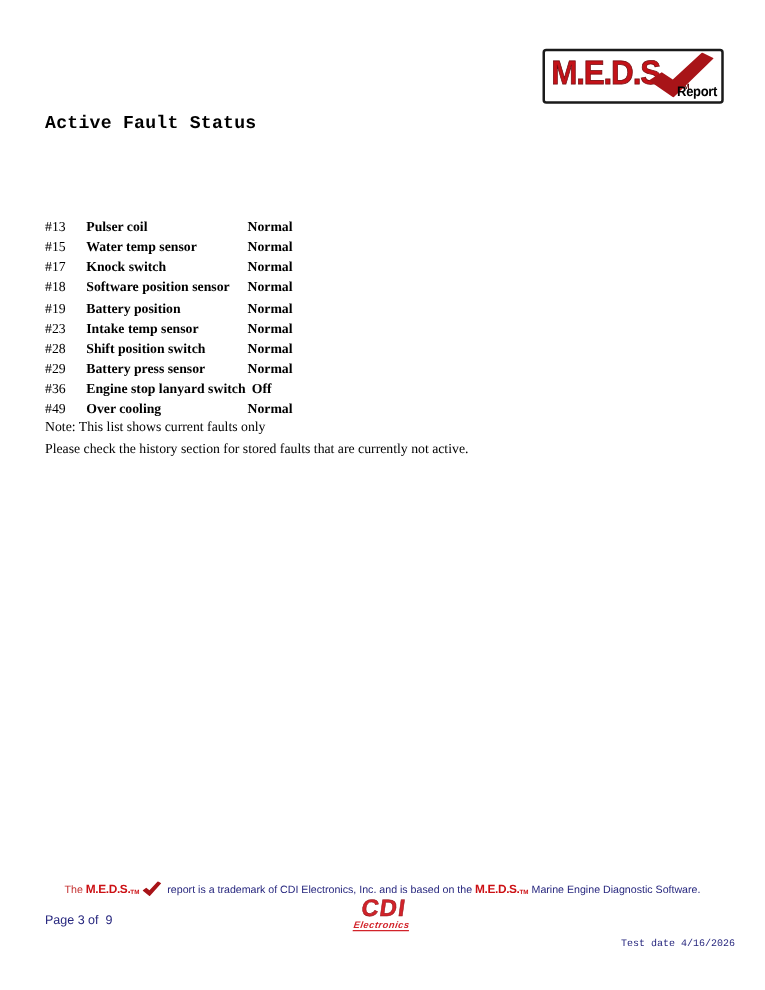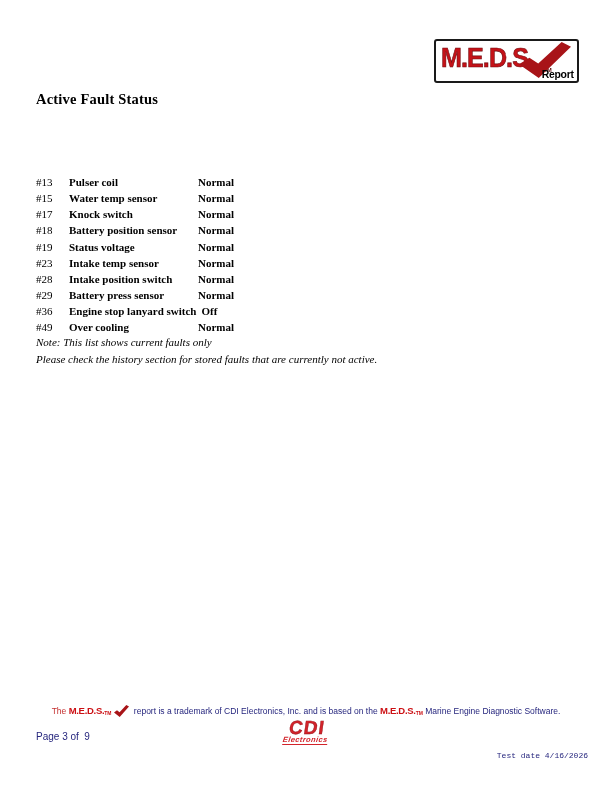--- a/index.html
+++ b/index.html
@@ -26,32 +26,32 @@
   .meds-check { position:absolute; left:83px; top:1px; width:52px; height:36px; }
   .meds-report {
     position:absolute; right:3px; bottom:1px;
     font-family:"Liberation Sans", sans-serif; font-weight:bold; font-size:11px; color:#000;
     letter-spacing:-0.3px; transform:scaleX(0.95); transform-origin:right bottom;
   }
 
   
   .title {
     position:absolute; left:36px; top:91px;
-    font-size:14.5px; font-weight:bold; letter-spacing:0.2px;
+    font-size:14.5px; font-weight:bold; letter-spacing:0.2px;font-family:Liberation Mono, monospace;
   }
 
   
   .faults { position:absolute; left:36px; top:146px; font-size:11px;margin-top:28px; }
   .frow { line-height:16.15px; white-space:nowrap; }
   .fnum { display:inline-block; width:33px; }
   .fname { display:inline-block; min-width:124px; font-weight:bold; padding-right:5px; }
   .fstatus { font-weight:bold; }
 
   
-  .notes { position:absolute; left:36px; top:334px; font-size:11px;font-style:italic; }
+  .notes { position:absolute; left:36px; top:334px; font-size:11px; }
   .notes div { line-height:17.3px; }
 
   
   .tmline {
     position:absolute; left:0; top:705px; width:612px; text-align:center;
     font-family:"Liberation Sans", sans-serif; font-size:8.5px; color:#26267e;
     white-space:nowrap;
   }
   .tmline .the { color:#c43030; }
   .fbrand {
@@ -106,30 +106,30 @@
     <div class="frow">
       <span class="fnum">#13</span><span class="fname">Pulser coil</span><span class="fstatus">Normal</span>
     </div>
     <div class="frow">
       <span class="fnum">#15</span><span class="fname">Water temp sensor</span><span class="fstatus">Normal</span>
     </div>
     <div class="frow">
       <span class="fnum">#17</span><span class="fname">Knock switch</span><span class="fstatus">Normal</span>
     </div>
     <div class="frow">
-      <span class="fnum">#18</span><span class="fname">Battery position sensor</span><span class="fstatus">Normal</span>
+      <span class="fnum">#18</span><span class="fname">Software position sensor</span><span class="fstatus">Normal</span>
     </div>
     <div class="frow">
-      <span class="fnum">#19</span><span class="fname">Status voltage</span><span class="fstatus">Normal</span>
+      <span class="fnum">#19</span><span class="fname">Battery position</span><span class="fstatus">Normal</span>
     </div>
     <div class="frow">
       <span class="fnum">#23</span><span class="fname">Intake temp sensor</span><span class="fstatus">Normal</span>
     </div>
     <div class="frow">
-      <span class="fnum">#28</span><span class="fname">Intake position switch</span><span class="fstatus">Normal</span>
+      <span class="fnum">#28</span><span class="fname">Shift position switch</span><span class="fstatus">Normal</span>
     </div>
     <div class="frow">
       <span class="fnum">#29</span><span class="fname">Battery press sensor</span><span class="fstatus">Normal</span>
     </div>
     <div class="frow">
       <span class="fnum">#36</span><span class="fname">Engine stop lanyard switch</span><span class="fstatus">Off</span>
     </div>
     <div class="frow">
       <span class="fnum">#49</span><span class="fname">Over cooling</span><span class="fstatus">Normal</span>
     </div>

